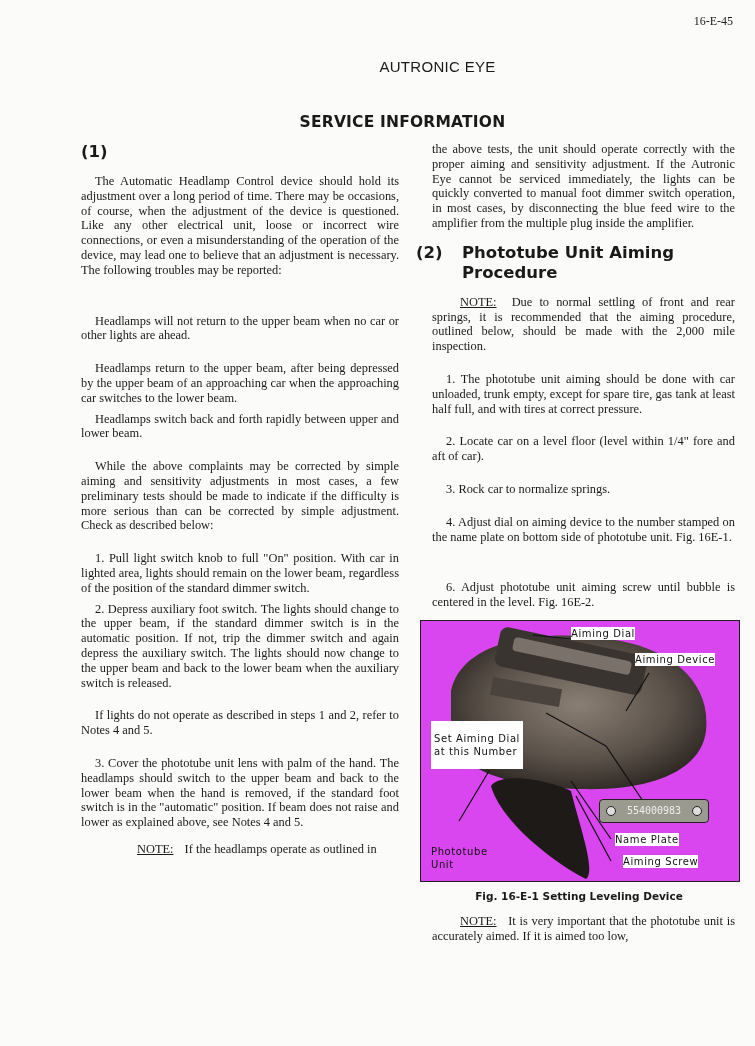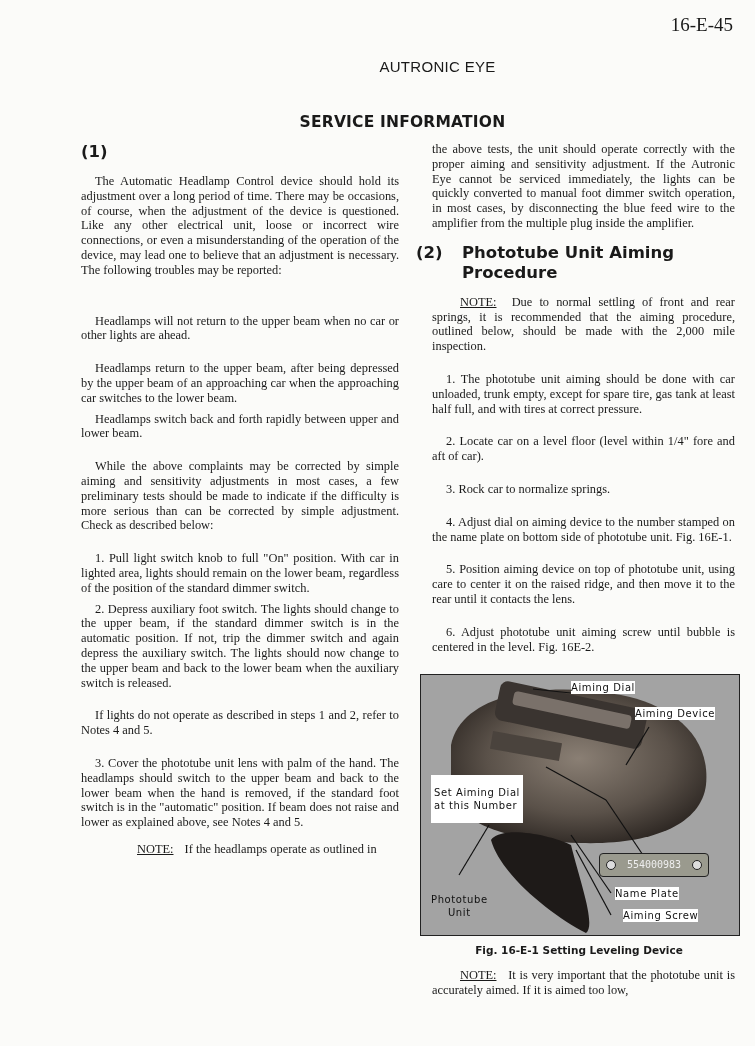--- a/index.html
+++ b/index.html
@@ -1,34 +1,34 @@
 <!DOCTYPE html>
 <html><head>
 <meta charset="utf-8">
 <style>
   html, body { margin: 0; padding: 0; }
   body {
     width: 755px; height: 1046px; background: #fbfbf9; position: relative; overflow: hidden;
     color: #1a1a1a;
     font-family: "Liberation Serif", "DejaVu Serif", serif;
   }
-  .page-number { position: absolute; top: 14px; right: 22px; font-size: 19px; font-family: "Liberation Serif", serif; }
+  .page-number { position: absolute; top: 14px; right: 22px; font-size: 12px; font-family: "Liberation Serif", serif; }
   .chapter-title { position: absolute; top: 58px; left: 0; width: 100%; text-align: center; padding-left: 36px; box-sizing: border-box;
     font-family: Liberation Sans, sans-serif; font-size: 15px; letter-spacing: 0.3px; margin-left: 42px; }
   .section-title { position: absolute; top: 113px; left: 0; width: 100%; text-align: center; padding-left: 50px; box-sizing: border-box;
     font-family: "DejaVu Sans", sans-serif; font-weight: bold; font-size: 15.5px; letter-spacing: 0.2px; }
   .col { position: absolute; top: 142px; font-size: 12.4px; line-height: 14.8px; text-align: justify; }
   .col-left { left: 81px; width: 318px; }
   .col-right { left: 432px; width: 303px; }
   .col p { margin: 0; text-indent: 14px; }
   .h2 { font-family: "DejaVu Sans", sans-serif; font-weight: bold; font-size: 16.5px; line-height: 20px; display: flex; text-align: left; }
   .h2 .num { width: 46px; flex: none; }
   .gap-s { height: 6px; } .gap-m { height: 12px; } .gap-l { height: 18px; }
   .note-label { display: inline-block; margin-right: 8px; text-decoration: underline; }
-  .figure { margin-top: 20px; margin-left: -12px; width: 318px; height: 260px; border: 1.5px solid #222; position: relative; background: #a3a3a3; overflow: hidden; }
+  .figure { margin-top: 10px; margin-left: -12px; width: 318px; height: 260px; border: 1.5px solid #222; position: relative; background: #d946ef; overflow: hidden; }
   .fig-caption { text-align: center; font-family: "DejaVu Sans", sans-serif; font-weight: bold; font-size: 10.5px; margin: 7px 0 10px -12px; width: 318px; }
   .callout { position: absolute; font-family: "DejaVu Sans", sans-serif; font-size: 10px; letter-spacing: 0.6px; color: #111; line-height: 13px; background: #fff; }
   .nameplate { position: absolute; left: 178px; top: 178px; width: 108px; height: 22px; border: 1.5px solid #222; border-radius: 4px; background: #9a9a8e;
     font-family: "DejaVu Sans Mono", monospace; font-size: 10px; color: #eee; text-align: center; line-height: 22px; }
   .nameplate .hole { position: absolute; top: 6px; width: 8px; height: 8px; border-radius: 50%; border: 1px solid #222; background: #ddd; }
 </style>
 </head>
 <body>
 
 <div class="page-number">16-E-45</div>
@@ -79,21 +79,20 @@
   </p>
   <div class="gap-l"></div>
   <p>1. The phototube unit aiming should be done with car unloaded, trunk empty, except for spare tire, gas tank at least half full, and with tires at correct pressure.</p>
   <div class="gap-l"></div>
   <p>2. Locate car on a level floor (level within 1/4" fore and aft of car).</p>
   <div class="gap-l"></div>
   <p>3. Rock car to normalize springs.</p>
   <div class="gap-l"></div>
   <p>4. Adjust dial on aiming device to the number stamped on the name plate on bottom side of phototube unit. Fig. 16E-1.</p>
   <div class="gap-l"></div>
-  <p>5. Position aiming device on top of phototube unit, using care to center it on the raised ridge, and then move it to the rear until it contacts the lens.</p>
   <div class="gap-l"></div>
   <p>6. Adjust phototube unit aiming screw until bubble is centered in the level. Fig. 16E-2.</p>
 
   <div class="figure">
     <svg width="318" height="260" viewBox="0 0 318 260">
       <defs>
         <radialGradient id="bodyG" cx="0.5" cy="0.45" r="0.6">
           <stop offset="0" stop-color="#8a7f74"></stop>
             <stop offset="0.6" stop-color="#5a5149"></stop>
             <stop offset="1" stop-color="#2a2420"></stop>
@@ -116,21 +115,21 @@
     <div class="callout" style="left:214px;top:32px;">Aiming Device</div>
     <div class="callout" style="left:10px;top:100px;padding:11px 3px;">
       <span>Set Aiming Dial</span><br>
       <span>at this Number</span>
     </div>
     <div class="nameplate">
       <span class="hole" style="left:6px;"></span>
       <span>554000983</span>
       <span class="hole" style="right:6px;"></span>
     </div>
-    <div class="callout" style="left:10px;top:218px;text-align:center;background:transparent;">
+    <div class="callout" style="left:10px;top:224px;background:transparent;">
       <span>Phototube</span><br>
       <span>Unit</span>
     </div>
     <div class="callout" style="left:194px;top:212px;">Name Plate</div>
     <div class="callout" style="left:202px;top:234px;">Aiming Screw</div>
   </div>
   <div class="fig-caption">Fig. 16-E-1  Setting Leveling Device</div>
 
   <p>
     <span class="note-label">NOTE:</span>

